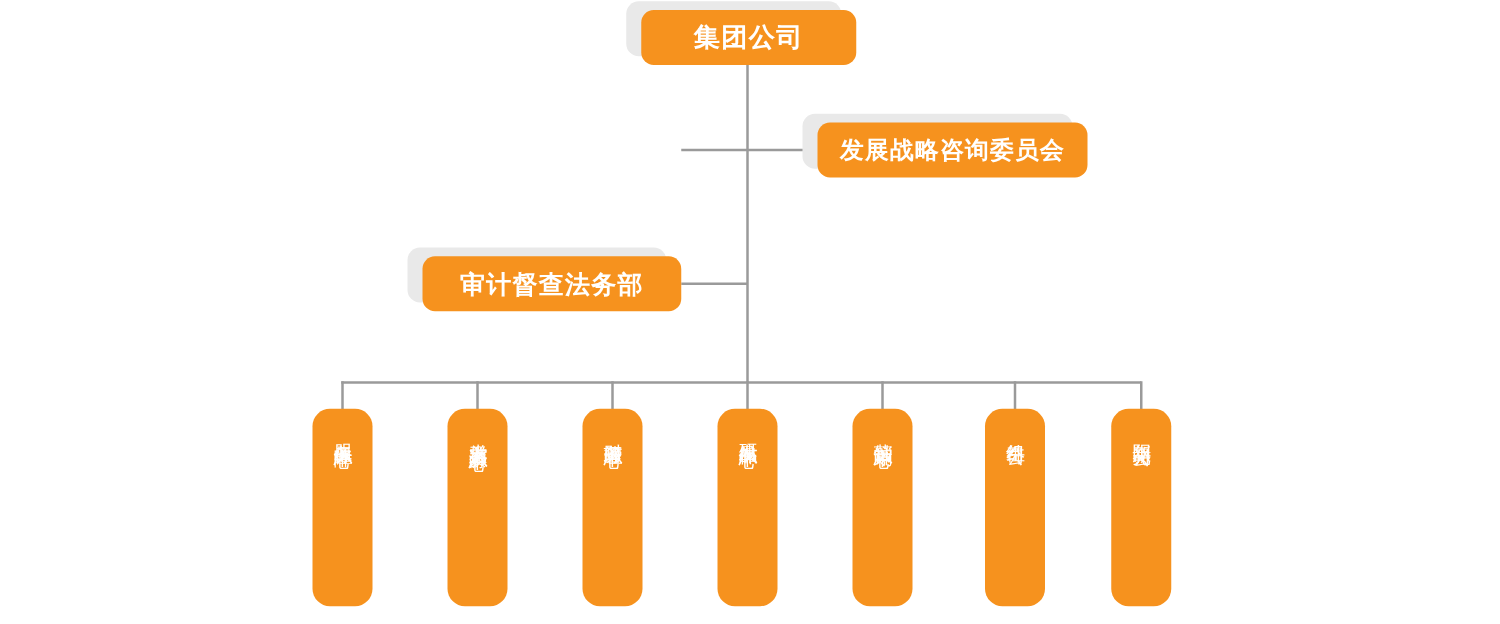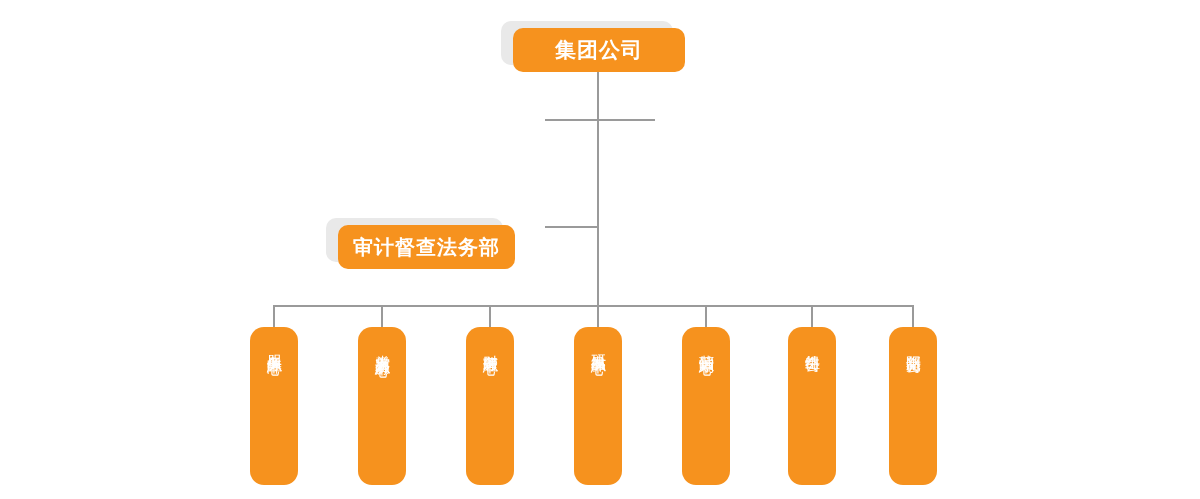--- a/index.html
+++ b/index.html
@@ -16,33 +16,32 @@
   .hline { height: 1.5px; }
   .node {
     position: absolute;
     background: #f6921e;
     color: #ffffff;
     display: flex;
     align-items: center;
     justify-content: center;
     font-weight: bold;
     box-sizing: border-box;
-    margin-top: 20px;
   }
   .h-node {
     height: 44px;
     border-radius: 10px;
     font-size: 20px;
     letter-spacing: 1px;
     box-shadow: -12px -7px 0 0 #e9e9e9;
   }
   .root-node  { left: 513px; top: 8px;  width: 172px; font-size: 21px; }
   .n-council  { left: 338px; top: 98px; width: 207px; }
   .n-strategy { left: 654px; top: 98px; width: 216px; font-size: 19px; }
-  .n-audit    { left: 338px; top: 205px; width: 177px; }
+  .n-audit    { left: 338px; top: 205px; width: 207px; }
   .dept {
     position: absolute;
     top: 327px;
     width: 48px;
     height: 158px;
     background: #f6921e;
     border-radius: 14px;
     color: #ffffff;
     display: flex;
     justify-content: center;
@@ -73,20 +72,23 @@
   <div class="line vline" style="left:489px; top:305px; height:23px;"></div>
   <div class="line vline" style="left:597px; top:305px; height:23px;"></div>
   <div class="line vline" style="left:705px; top:305px; height:23px;"></div>
   <div class="line vline" style="left:811px; top:305px; height:23px;"></div>
   <div class="line vline" style="left:912px; top:305px; height:23px;"></div>
 
   <div class="node h-node root-node">
     <span>集团公司</span>
   </div>
 
+  <div class="node h-node n-strategy">
+    <span>发展战略咨询委员会</span>
+  </div>
 
   <div class="node h-node n-audit">
     <span>审计督查法务部</span>
   </div>
 
   <div class="dept d1">
     <span>服务保障中心</span>
   </div>
   <div class="dept d2">
     <span>党群人力资源中心</span>

